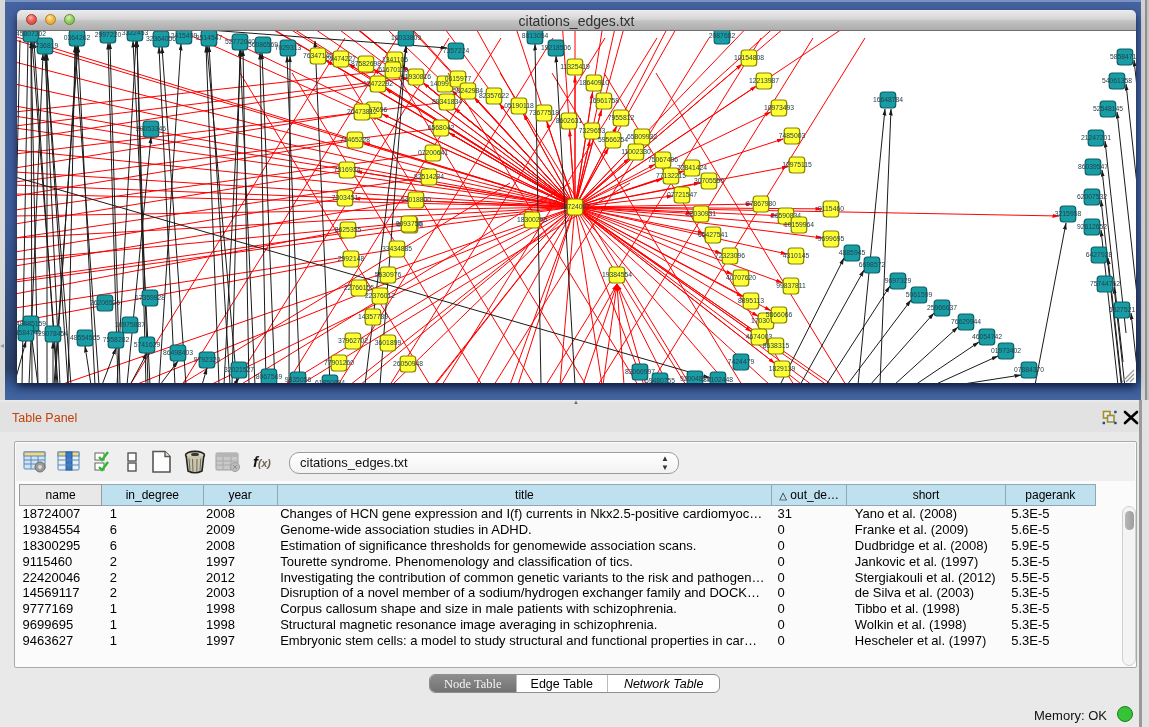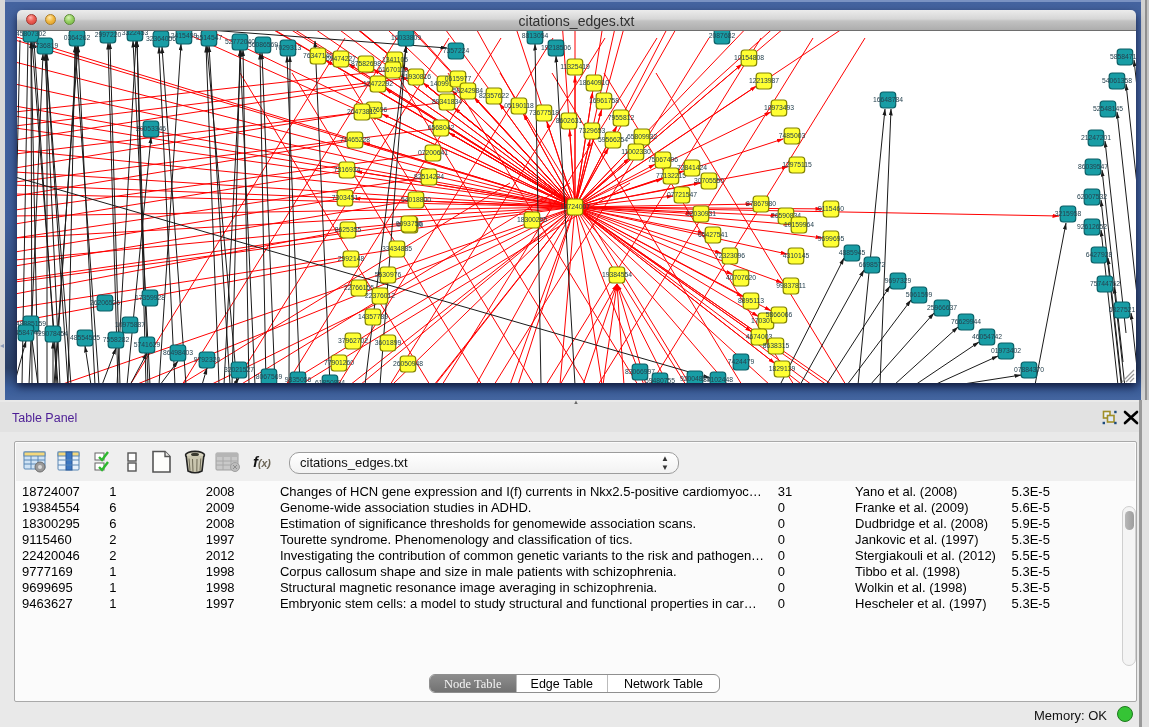--- a/index.html
+++ b/index.html
@@ -24,23 +24,23 @@
 #canvas { position:absolute; left:0; top:21px; width:1119px; height:352px; background:#ffffff; overflow:hidden; }
 #canvas svg { display:block; }
 .r { stroke:#ff0000; stroke-width:1; fill:none; }
 .k { stroke:#1a1a1a; stroke-width:1; fill:none; }
 .nl { font-family:"Liberation Sans",sans-serif; font-size:6.8px; fill:#26424f; text-anchor:middle; }
 #notch { position:absolute; left:570px; top:400px; width:12px; height:5px; color:#6a6a6a; font-size:6px; line-height:5px; text-align:center; }
 
 
 #tpanel { position:absolute; left:0; top:400px; width:1141px; height:327px; background:#e9e9e9; }
 #tpanel-head { position:absolute; left:0; top:2px; width:100%; height:30px; background:#e2e2e2; }
-#tpanel-head .t { position:absolute; left:12px; top:9px; font-size:12.5px; color:#4c1d95; }
+#tpanel-head .t { position:absolute; left:12px; top:9px; font-size:12.5px; color:#c2410c; }
 #phicons { position:absolute; left:1100px; top:10px; }
-#subpanel { position:absolute; left:14px; top:41px; width:1123px; height:261px; background:#fbfbfb;
+#subpanel { position:absolute; left:14px; top:41px; width:1123px; height:227px; background:#fbfbfb;
   border:1px solid #a9a9a9; border-radius:2px; }
 #toolbar { position:absolute; left:6px; top:6px; height:28px; width:1100px; }
 #subpanel:before { content:""; position:absolute; left:1px; top:1px; right:1px; height:38px; background:#efefef; }
 #toolbar .ic { position:absolute; top:2px; }
 #combo { position:absolute; left:268px; top:4px; width:390px; height:22px; background:linear-gradient(180deg,#ffffff,#f2f2f2);
   border:1px solid #9c9c9c; border-radius:10px; font-size:13px; color:#111; line-height:20px; padding-left:10px; }
 #combo .arr { position:absolute; right:9px; top:1px; font-size:8px; color:#333; line-height:9px; }
 #tbl { position:absolute; left:4px; top:42px; width:1077px; border-collapse:collapse; table-layout:fixed;
   font-size:13px; color:#000; }
 #tbl th { height:21px; background:#bfe0ee; border:1px solid #8fa8b4; font-weight:normal; font-size:12px; padding:0; }
@@ -679,20 +679,29 @@
               <path d="M1,11 h22 M1,15 h22 M8,7 v13 M16,7 v13" stroke="#a8a8a8" fill="none"></path>
               <circle cx="20" cy="17" r="4.5" fill="#bdbdbd" stroke="#a0a0a0"></circle>
               <path d="M18,15 l4,4 m0,-4 l-4,4" stroke="#8e8e8e"></path>
             </svg>
         </div>
         <div class="ic" style="left:232px; top:5px; font-size:15px; font-style:italic; font-weight:bold; color:#111;">f<span style="font-size:10.5px; font-weight:bold; color:#6b6455;">(x)</span></div>
         <div id="combo">citations_edges.txt<div class="arr">▲<br>▼</div></div>
       </div>
       <table id="tbl">
         <tbody>
+            <tr>
+          <th class="c0">name</th>
+              <th class="c1">in_degree</th>
+              <th class="c2">year</th>
+          <th class="c3">title</th>
+              <th class="c4"><span style="font-size:10px;">△</span> out_de…</th>
+          <th class="c5">short</th>
+              <th class="c6">pagerank</th>
+        </tr>
         <tr>
               <td class="c0">18724007</td>
               <td class="c1">1</td>
               <td class="c2">2008</td>
               <td class="c3">Changes of HCN gene expression and I(f) currents in Nkx2.5-positive cardiomyoc…</td>
               <td class="c4">31</td>
               <td class="c5">Yano et al. (2008)</td>
               <td class="c6">5.3E-5</td>
             </tr>
 <tr>
@@ -725,20 +734,29 @@
 <tr>
               <td class="c0">22420046</td>
               <td class="c1">2</td>
               <td class="c2">2012</td>
               <td class="c3">Investigating the contribution of common genetic variants to the risk and pathogen…</td>
               <td class="c4">0</td>
               <td class="c5">Stergiakouli et al. (2012)</td>
               <td class="c6">5.5E-5</td>
             </tr>
 <tr>
+              <td class="c0">14569117</td>
+              <td class="c1">2</td>
+              <td class="c2">2003</td>
+              <td class="c3">Disruption of a novel member of a sodium/hydrogen exchanger family and DOCK…</td>
+              <td class="c4">0</td>
+              <td class="c5">de Silva et al. (2003)</td>
+              <td class="c6">5.3E-5</td>
+            </tr>
+<tr>
               <td class="c0">9777169</td>
               <td class="c1">1</td>
               <td class="c2">1998</td>
               <td class="c3">Corpus callosum shape and size in male patients with schizophrenia.</td>
               <td class="c4">0</td>
               <td class="c5">Tibbo et al. (1998)</td>
               <td class="c6">5.3E-5</td>
             </tr>
 <tr>
               <td class="c0">9699695</td>
@@ -760,21 +778,21 @@
             </tr>
       </tbody>
         </table>
       <div id="vscroll">
           <div class="thumb"></div>
         </div>
     </div>
     <div id="tabs">
       <div class="sel">Node Table</div>
         <div class="mid">Edge Table</div>
-        <div style="padding:2px 16px 0 16px;">Network Table</div>
+        <div style="padding:2px 16px 0 16px;font-style:italic;">Network Table</div>
     </div>
     <div id="mem">Memory: OK</div>
     <div id="memdot"></div>
   </div>
   <div id="rdivider"></div>
   <div id="rgray2"></div>
   <div id="notch">▲</div>
   <div style="position:absolute; left:0px; top:341px; width:5px; height:9px; color:#8a9ab8; font-size:8px; line-height:9px;">◂</div>
 </div>
 

